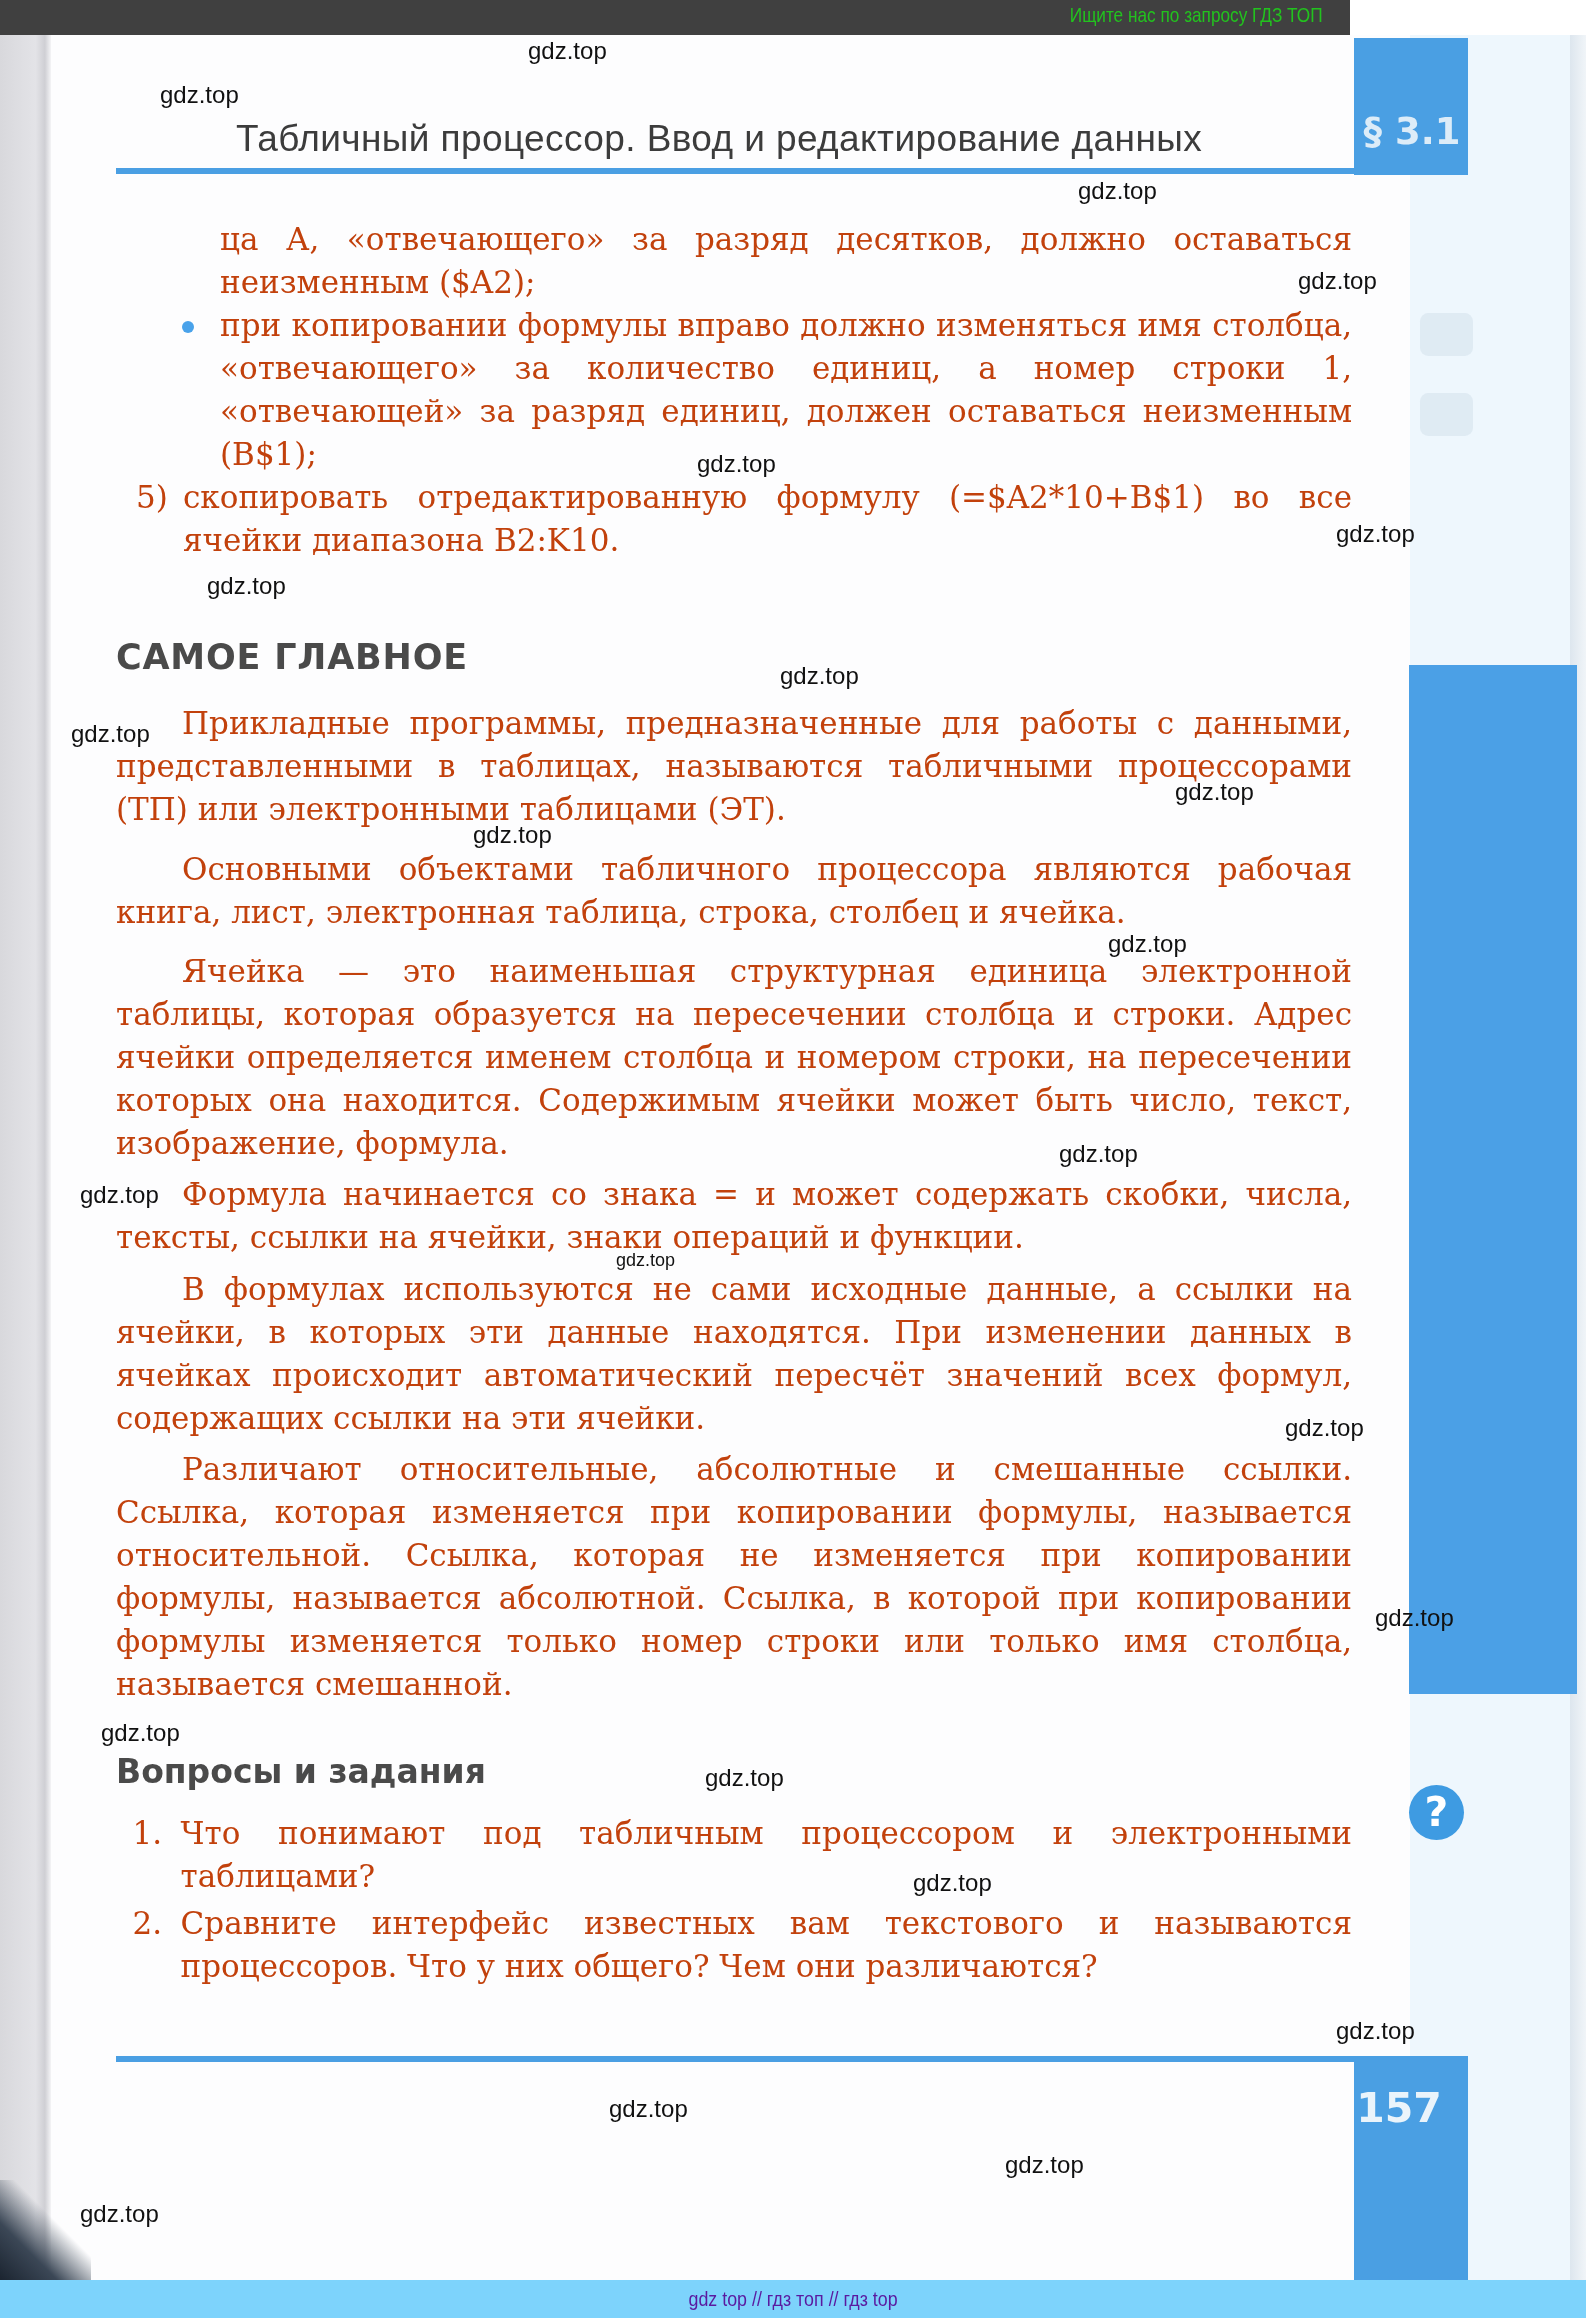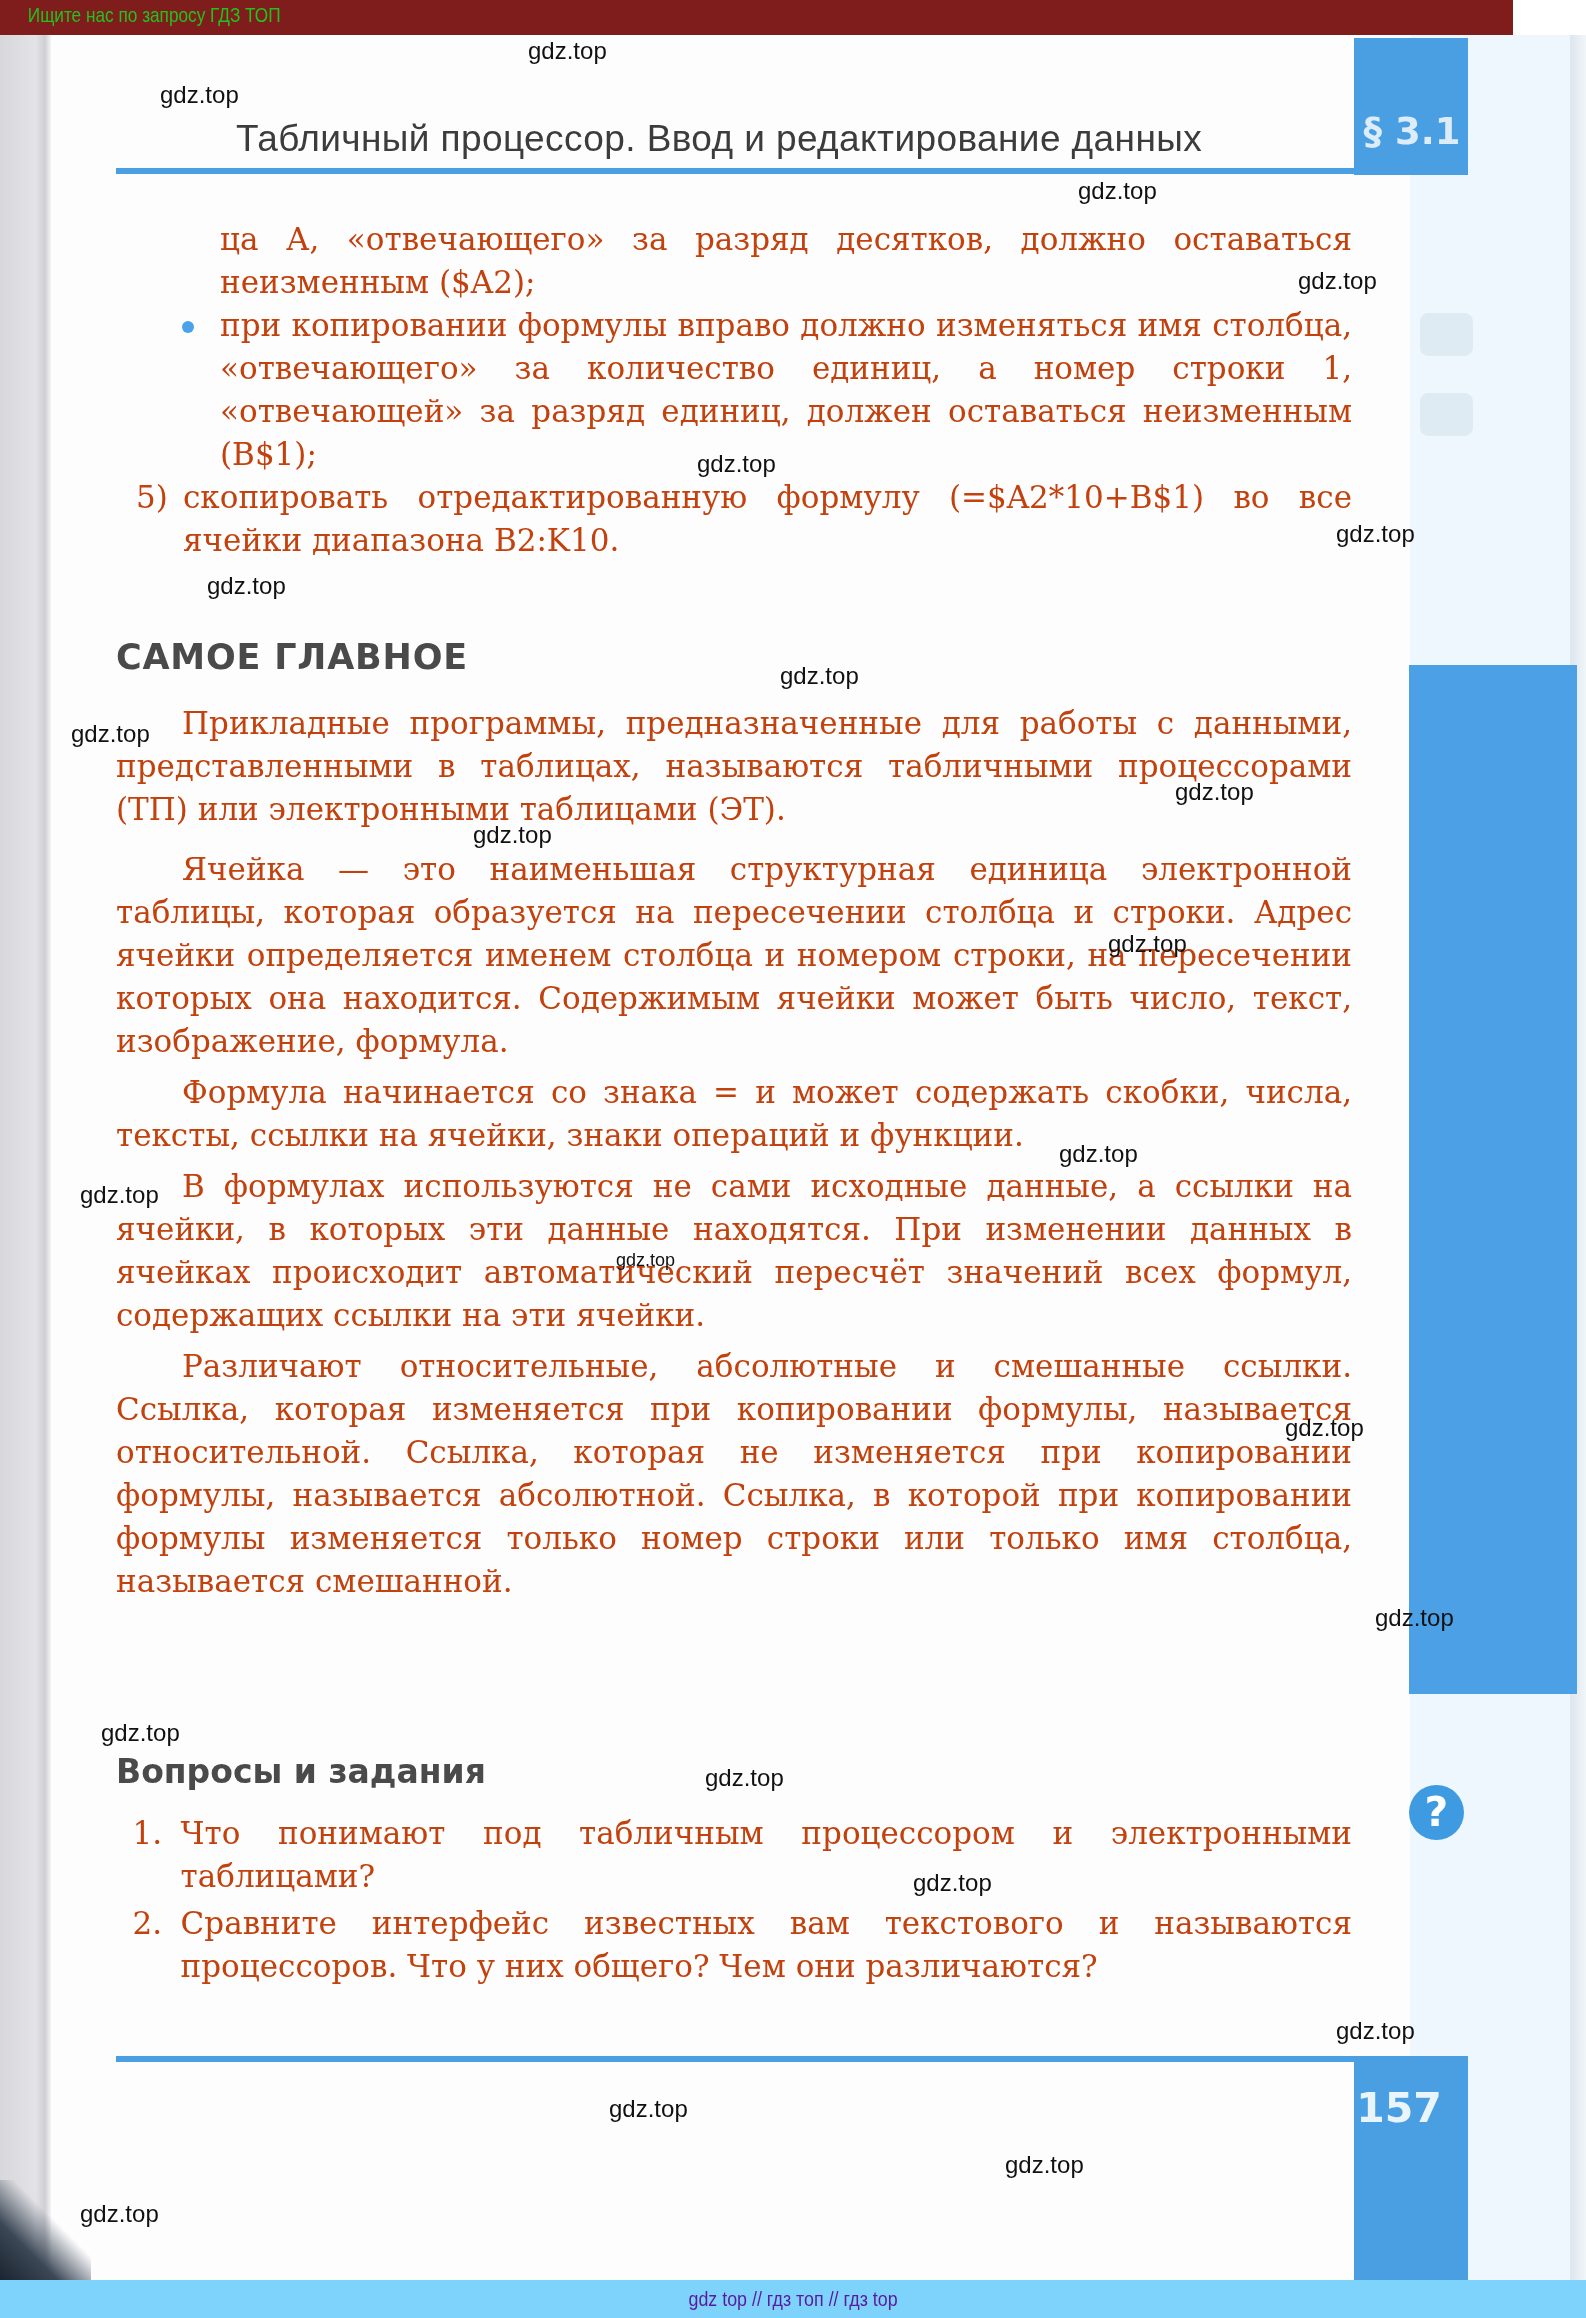--- a/index.html
+++ b/index.html
@@ -2,22 +2,22 @@
 <html style="font-size:13.3px"><head>
 <meta charset="utf-8">
 <style>
   html, body { margin: 0; padding: 0; }
   body {
     width: 1587px; height: 2319px; position: relative; overflow: hidden;
     background: #ffffff;
     font-family: "DejaVu Serif", "Liberation Serif", serif;
   }
   .top-banner {
-    position: absolute; left: 0; top: 0; width: 1513px; height: 35px;
-    background: #7f1d1d; text-align: left;
+    position: absolute; left: 0; top: 0; width: 1350px; height: 35px;
+    background: #404040; text-align: right;
   }
   .top-banner span {
     display: inline-block; margin-top: 3.3px;
     font-family: "Liberation Sans", sans-serif; font-size: 21px; color: #22c21e;
     transform: scaleX(0.82);
   }
   .page {
     position: absolute; left: 0; top: 35px; width: 1587px; height: 2245px;
     background: #fdfdfe;
   }
@@ -144,20 +144,21 @@
     </p>
     <p class="num-item" style="padding-left:47px; margin-left:20px;">
       <span class="num-label">5)</span>
       <span>скопировать отредактированную формулу (=$A2*10+B$1) во все ячейки диапазона B2:K10.</span>
     </p>
   </div>
 
   <div class="section-head" style="top:602px; font-size:35px; letter-spacing:0.8px;">САМОЕ ГЛАВНОЕ</div>
   <div class="text-block" style="top:667px;">
     <p class="indent">Прикладные программы, предназначенные для работы с данными, представленными в таблицах, называются табличными процессорами (ТП) или электронными таблицами (ЭТ).</p>
+    <p class="indent" style="margin-top:16.6px;">Основными объектами табличного процессора являются рабочая книга, лист, электронная таблица, строка, столбец и ячейка.</p>
     <p class="indent" style="margin-top:16.6px;">Ячейка — это наименьшая структурная единица электронной таблицы, которая образуется на пересечении столбца и строки. Адрес ячейки определяется именем столбца и номером строки, на пересечении которых она находится. Содержимым ячейки может быть число, текст, изображение, формула.</p>
     <p class="indent" style="margin-top:8.3px;">Формула начинается со знака = и может содержать скобки, числа, тексты, ссылки на ячейки, знаки операций и функции.</p>
     <p class="indent" style="margin-top:8.3px;">В формулах используются не сами исходные данные, а ссылки на ячейки, в которых эти данные находятся. При изменении данных в ячейках происходит автоматический пересчёт значений всех формул, содержащих ссылки на эти ячейки.</p>
     <p class="indent" style="margin-top:8.3px;">Различают относительные, абсолютные и смешанные ссылки. Ссылка, которая изменяется при копировании формулы, называется относительной. Ссылка, которая не изменяется при копировании формулы, называется абсолютной. Ссылка, в которой при копировании формулы изменяется только номер строки или только имя столбца, называется смешанной.</p>
   </div>
 
   <div class="section-head" style="top:1717px; font-size:33px;">Вопросы и задания</div>
   <div class="help-icon">?</div>
   <div class="text-block" style="top:1777px;">
     <p class="num-item" style="padding-left:48px; margin-left:16.6px;">

